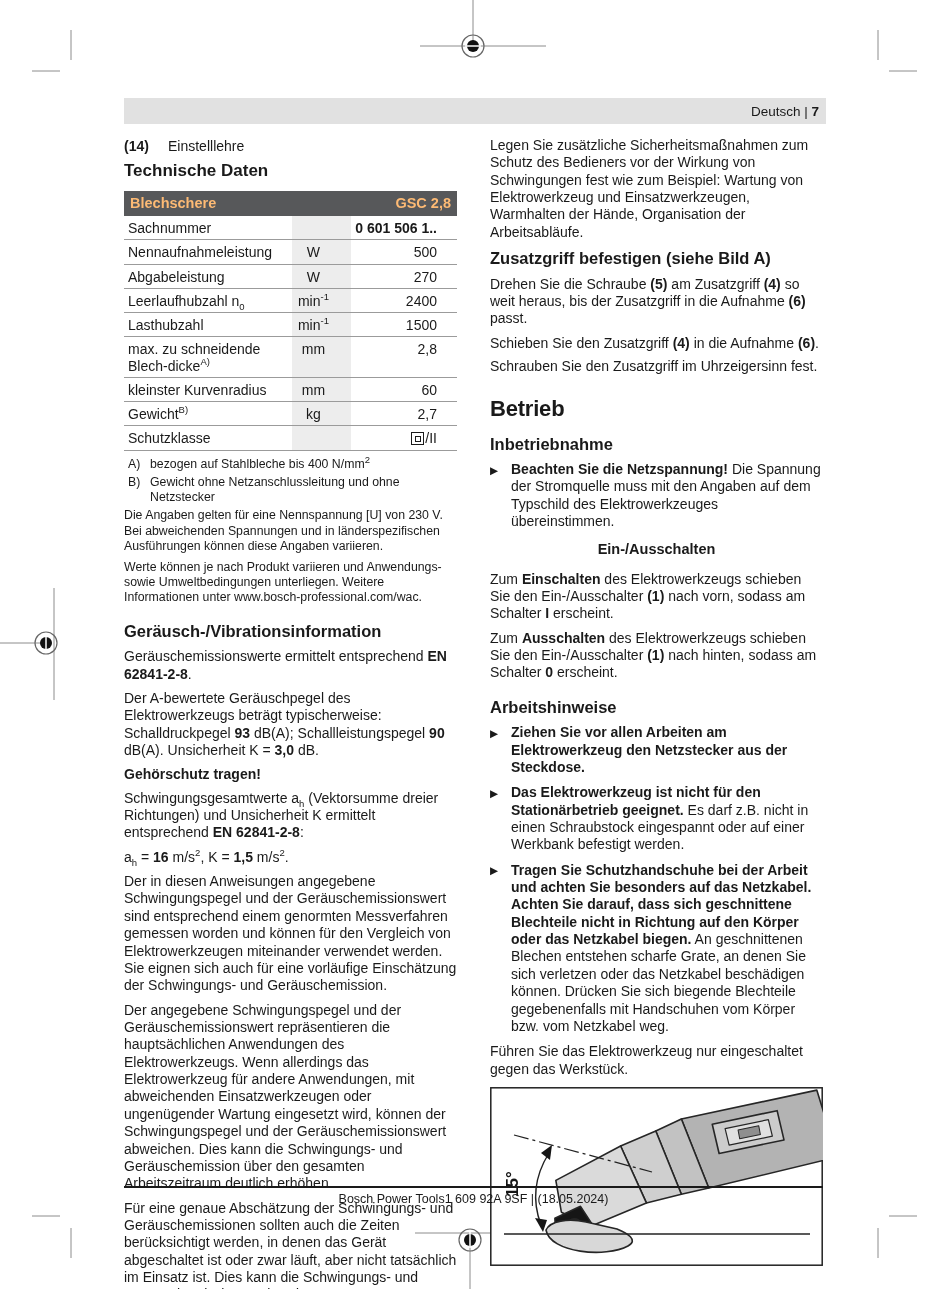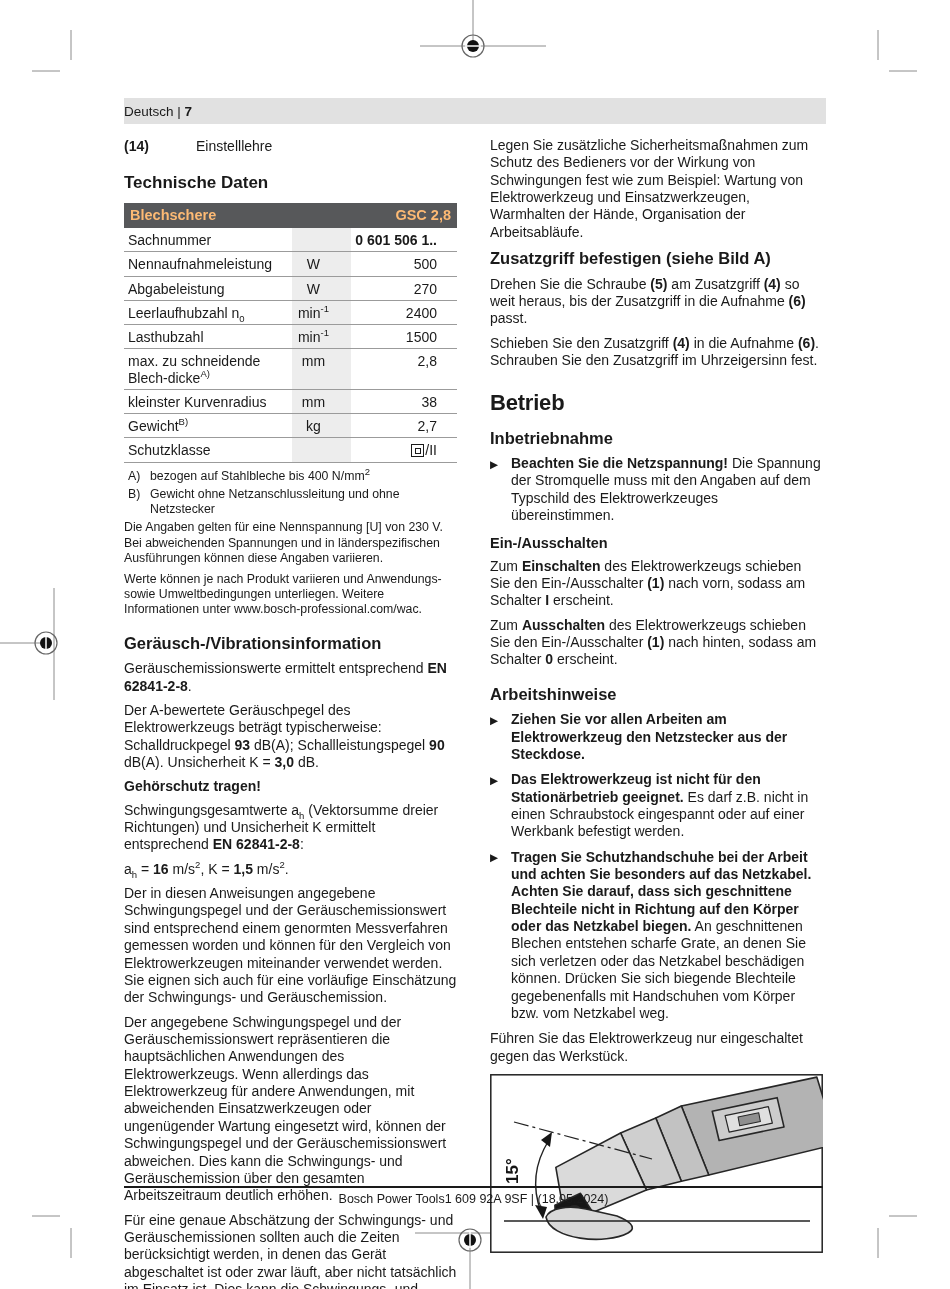--- a/index.html
+++ b/index.html
@@ -1,30 +1,30 @@
 <!DOCTYPE html>
 <html><head>
 <meta charset="utf-8">
 <style>
   html,body{margin:0;padding:0;background:#f4f4f4;}
   .page{position:relative;width:950px;height:1289px;background:#ffffff;overflow:hidden;
         font-family:"Liberation Sans",sans-serif;color:#1a1a1a;}
   
   .header-band{position:absolute;left:124px;top:98px;width:702px;height:26px;background:#e1e1e1;
-               display:flex;align-items:center;justify-content:flex-start;box-sizing:border-box;
+               display:flex;align-items:center;justify-content:flex-end;box-sizing:border-box;
                padding-right:7px;font-size:13.5px;}
   
   .col{position:absolute;width:333px;font-size:14px;line-height:1.24;}
   .col-left{left:124px;top:138px;}
   .col-right{left:490px;top:137px;}
   p{margin:0 0 7px 0;}
   b{font-weight:bold;}
   sup{font-size:9.5px;line-height:0;}
   sub{font-size:9.5px;line-height:0;}
-  .legend-row{display:flex;margin-bottom:17px;font-size:14px;gap:28px;}
+  .legend-row{display:flex;margin-bottom:5px;font-size:14px;}
   .legend-num{font-weight:bold;width:44px;flex:none;}
   .h-tech{font-size:17px;font-weight:bold;margin:0 0 10px 0;}
   
   table.spec{width:100%;border-collapse:collapse;font-size:14px;}
   table.spec td,table.spec th{padding:4px 20px 3px 4px;vertical-align:top;line-height:1.16;}
   tr.spec-head{background:#57585a;color:#fdba74;}
   tr.spec-head th{font-weight:bold;font-size:14.5px;padding:4px 6px;}
   tr.spec-head .th-r{text-align:right;}
   tbody.spec-body tr{border-bottom:1px solid #9b9b9b;}
   td.unit{background:#ededed;text-align:center;width:72px;}
@@ -34,21 +34,21 @@
             vertical-align:-2px;margin-right:1px;}
   .sq-inner{position:absolute;left:2.2px;top:2.2px;width:4.5px;height:4.5px;border:1.2px solid #1a1a1a;}
   
   .footnotes{margin-top:6px;font-size:12.3px;line-height:1.24;}
   .fn-item{display:flex;margin-bottom:3px;}
   .fn-marker{flex:none;width:26px;padding-left:4px;box-sizing:border-box;}
   .footnotes p{margin:0 0 6px 0;}
   
   .h-sub{font-size:16.5px;font-weight:bold;margin:15px 0 7px 0;}
   .h-section{font-size:22px;font-weight:bold;margin:20px 0 11px 0;letter-spacing:-0.2px;}
-  .h-sub2{font-size:14.5px;font-weight:bold;margin:10px 0 5px 0;}
+  .h-sub2{font-size:14.5px;font-weight:bold;margin:10px 0 12px 0;text-align:center;}
   .bold-line{font-weight:bold;margin:2px 0 6px 0;}
   
   .bullet{display:flex;margin:0 0 8px 0;}
   .bullet .arrow{flex:none;width:21px;font-size:10.5px;padding-top:2.5px;}
   .bullet .btxt{flex:1;}
   
   .figure{margin-top:9px;width:333px;height:179px;}
   .figure svg{display:block;}
   
   .footer-rule{position:absolute;left:124px;top:1186px;width:699px;border-top:2px solid #1a1a1a;}
@@ -148,21 +148,21 @@
           <td class="val">1500</td>
         </tr>
         <tr>
           <td>max. zu schneidende Blech-dicke<sup>A)</sup></td>
           <td class="unit">mm</td>
           <td class="val">2,8</td>
         </tr>
         <tr>
           <td>kleinster Kurvenradius</td>
           <td class="unit">mm</td>
-          <td class="val">38</td>
+          <td class="val">60</td>
         </tr>
         <tr>
           <td>Gewicht<sup>B)</sup></td>
           <td class="unit">kg</td>
           <td class="val">2,7</td>
         </tr>
         <tr>
           <td>Schutzklasse</td>
           <td class="unit"></td>
           <td class="val"><span class="sq-outer"><span class="sq-inner"></span></span><span>/II</span></td>
@@ -192,21 +192,21 @@
     <p>Der in diesen Anweisungen angegebene Schwingungspegel und der Geräuschemissionswert sind entsprechend einem genormten Messverfahren gemessen worden und können für den Vergleich von Elektrowerkzeugen miteinander verwendet werden. Sie eignen sich auch für eine vorläufige Einschätzung der Schwingungs- und Geräuschemission.</p>
     <p>Der angegebene Schwingungspegel und der Geräuschemissionswert repräsentieren die hauptsächlichen Anwendungen des Elektrowerkzeugs. Wenn allerdings das Elektrowerkzeug für andere Anwendungen, mit abweichenden Einsatzwerkzeugen oder ungenügender Wartung eingesetzt wird, können der Schwingungspegel und der Geräuschemissionswert abweichen. Dies kann die Schwingungs- und Geräuschemission über den gesamten Arbeitszeitraum deutlich erhöhen.</p>
     <p>Für eine genaue Abschätzung der Schwingungs- und Geräuschemissionen sollten auch die Zeiten berücksichtigt werden, in denen das Gerät abgeschaltet ist oder zwar läuft, aber nicht tatsächlich im Einsatz ist. Dies kann die Schwingungs- und Geräuschemissionen über den gesamten Arbeitszeitraum deutlich reduzieren.</p>
   </div>
 
   <div class="col col-right">
     <p>Legen Sie zusätzliche Sicherheitsmaßnahmen zum Schutz des Bedieners vor der Wirkung von Schwingungen fest wie zum Beispiel: Wartung von Elektrowerkzeug und Einsatzwerkzeugen, Warmhalten der Hände, Organisation der Arbeitsabläufe.</p>
 
     <div class="h-sub" style="margin-top:0">Zusatzgriff befestigen (siehe Bild A)</div>
     <p>Drehen Sie die Schraube <b>(5)</b> am Zusatzgriff <b>(4)</b> so weit heraus, bis der Zusatzgriff in die Aufnahme <b>(6)</b> passt.</p>
-    <p style="margin-bottom:0">Schieben Sie den Zusatzgriff <b>(4)</b> in die Aufnahme <b>(6)</b>.</p>
+    <p style="margin-bottom:6px">Schieben Sie den Zusatzgriff <b>(4)</b> in die Aufnahme <b>(6)</b>.</p>
     <p>Schrauben Sie den Zusatzgriff im Uhrzeigersinn fest.</p>
 
     <div class="h-section">Betrieb</div>
     <div class="h-sub" style="margin-top:0">Inbetriebnahme</div>
 
     <div class="bullet">
       <span class="arrow">▶</span>
       <span class="btxt"><b>Beachten Sie die Netzspannung!</b> Die Spannung der Stromquelle muss mit den Angaben auf dem Typschild des Elektrowerkzeuges übereinstimmen.</span>
     </div>
 

